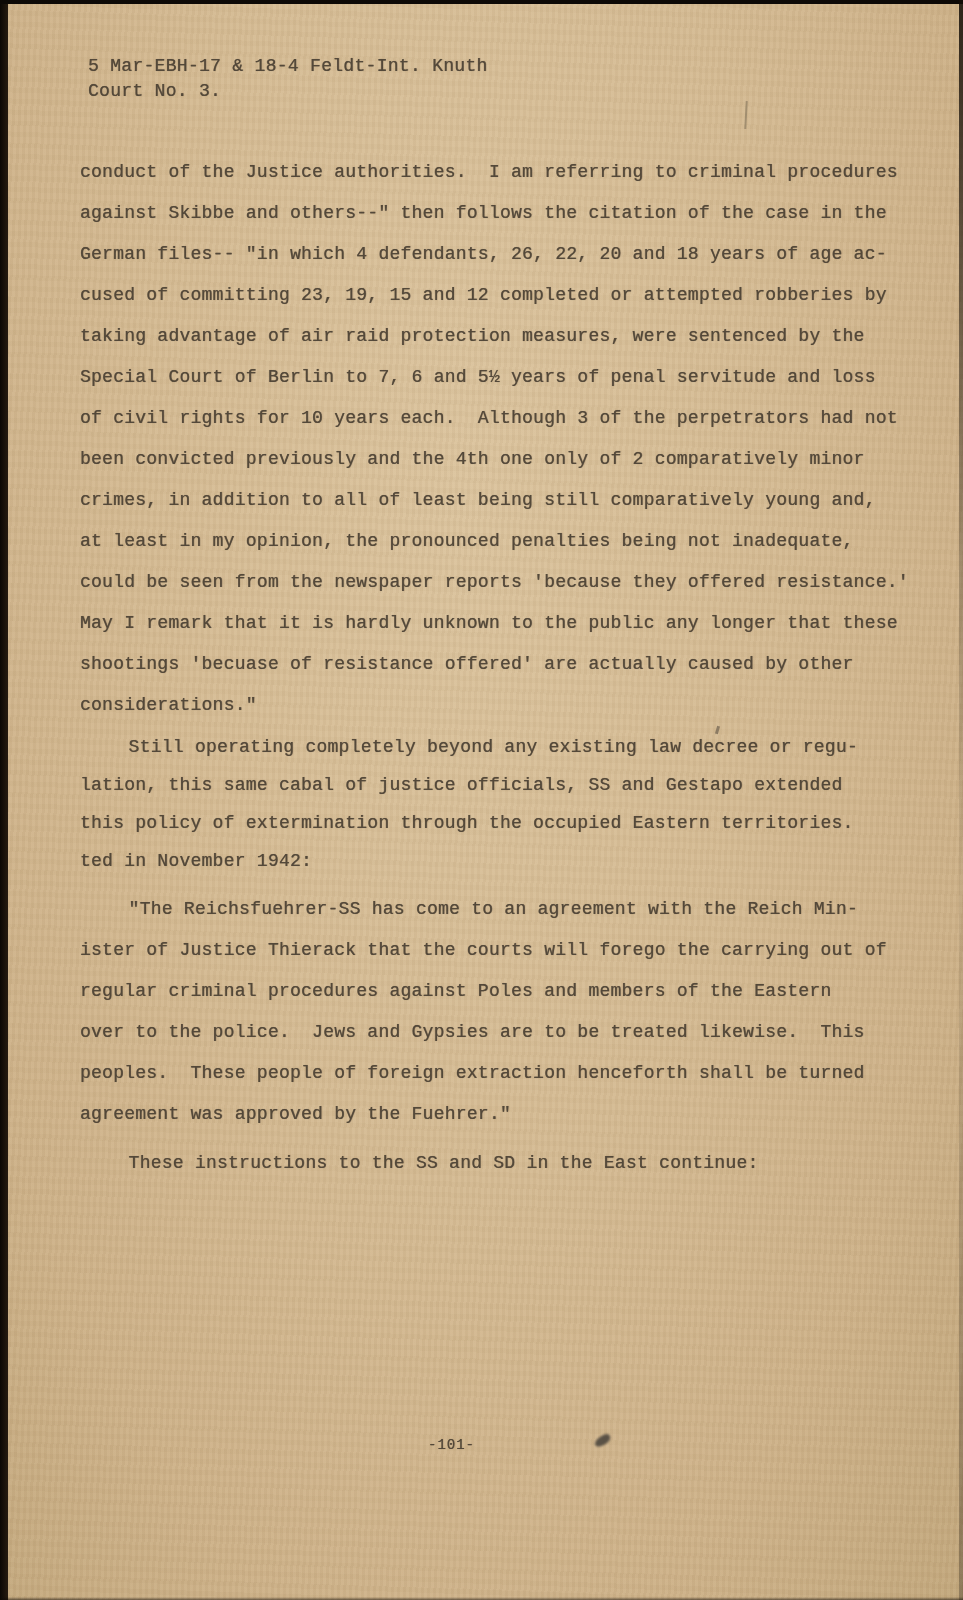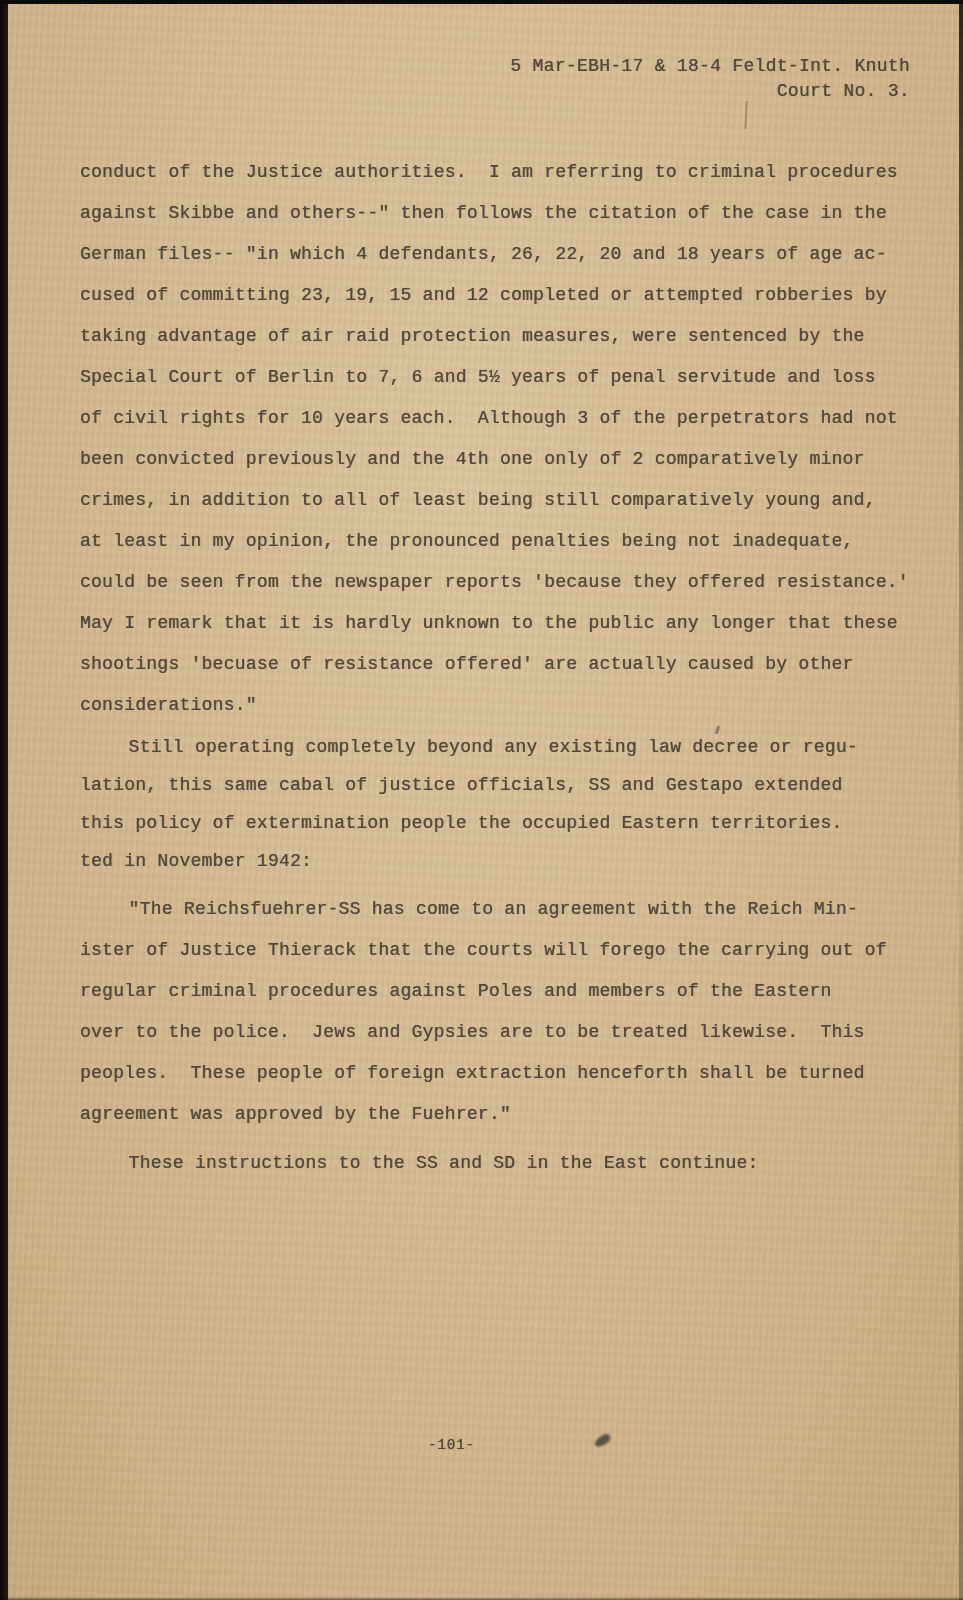--- a/index.html
+++ b/index.html
@@ -29,21 +29,21 @@
                              rgba(18,12,6,0.05) 55%, rgba(18,12,6,0.3) 100%); }
   .edge-bottom { position: absolute; left: 0; right: 0; bottom: 0; height: 3px;
                  background: linear-gradient(0deg, rgba(15,10,5,0.55), rgba(15,10,5,0)); }
 
   .content { position: absolute; left: 80px; top: 54px; width: 830px; color: #4a4033; }
   .ink {
     color: #4a4033;
     text-shadow: 0.4px 0.4px 0.7px rgba(56,46,36,0.55), -0.3px 0 0.5px rgba(56,46,36,0.3);
     opacity: 0.93;
   }
-  .doc-header { font-size: 18px; line-height: 25px; padding-left: 8px; margin-bottom: 48px; letter-spacing: 0.3px; text-align: right; }
+  .doc-header { font-size: 18px; line-height: 25px; padding-left: 8px; margin-bottom: 48px; letter-spacing: 0.3px; }
   .doc-header .line { white-space: pre; }
 
   .para { font-size: 18px; letter-spacing: 0.25px; }
   .para .line { white-space: pre; }
   .p1 { line-height: 41px; }
   .p2 { line-height: 38px; margin-top: 2px; }
   .p3 { line-height: 41px; margin-top: 9px; }
   .p4 { line-height: 41px; margin-top: 8px; }
   .indent .line:first-child { text-indent: 4.5ch; }
 
@@ -92,21 +92,21 @@
         <div class="line">at least in my opinion, the pronounced penalties being not inadequate,</div>
         <div class="line">could be seen from the newspaper reports 'because they offered resistance.'</div>
         <div class="line">May I remark that it is hardly unknown to the public any longer that these</div>
         <div class="line">shootings 'becuase of resistance offered' are actually caused by other</div>
         <div class="line">considerations."</div>
       </div>
 
     <div class="para p2 indent">
         <div class="line">Still operating completely beyond any existing law decree or regu-</div>
         <div class="line">lation, this same cabal of justice officials, SS and Gestapo extended</div>
-        <div class="line">this policy of extermination people the occupied Eastern territories.</div>
+        <div class="line">this policy of extermination through the occupied Eastern territories.</div>
         <div class="line">ted in November 1942:</div>
       </div>
 
     <div class="para p3 indent">
         <div class="line">"The Reichsfuehrer-SS has come to an agreement with the Reich Min-</div>
         <div class="line">ister of Justice Thierack that the courts will forego the carrying out of</div>
         <div class="line">regular criminal procedures against Poles and members of the Eastern</div>
         <div class="line">over to the police.  Jews and Gypsies are to be treated likewise.  This</div>
         <div class="line">peoples.  These people of foreign extraction henceforth shall be turned</div>
         <div class="line">agreement was approved by the Fuehrer."</div>

